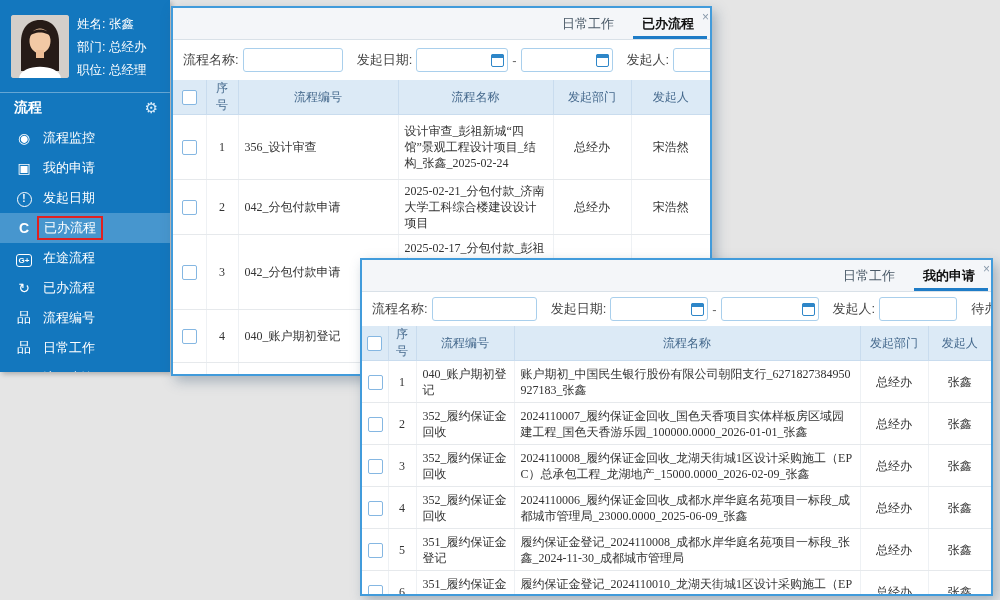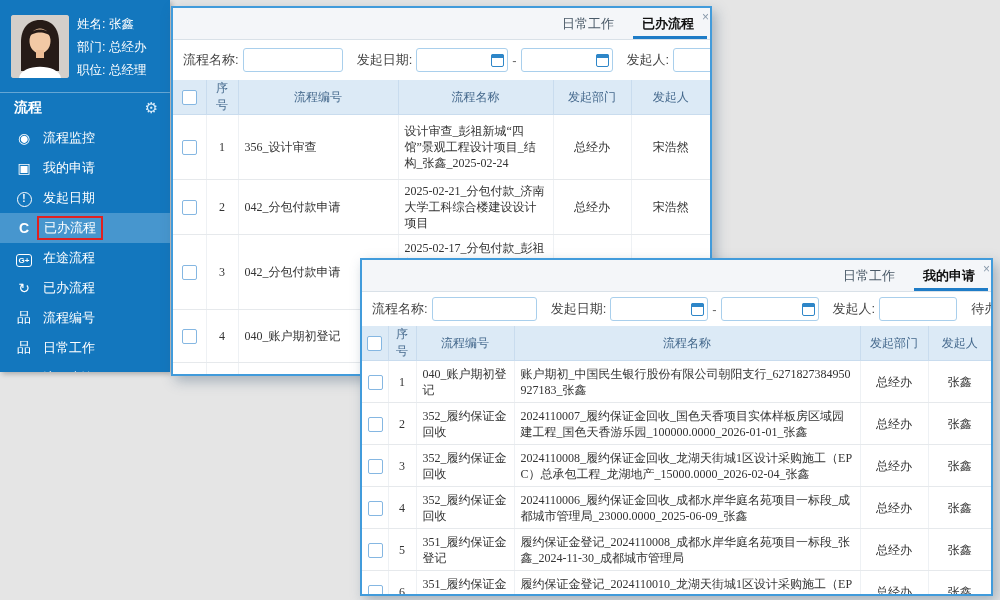--- a/index.html
+++ b/index.html
@@ -278,21 +278,21 @@
           <td class="c">2</td>
           <td>352_履约保证金回收</td>
           <td>2024110007_履约保证金回收_国色天香项目实体样板房区域园建工程_国色天香游乐园_100000.0000_2026-01-01_张鑫</td>
           <td class="c">总经办</td>
           <td class="c">张鑫</td>
         </tr>
         <tr class="h35">
           <td class="c"><span class="cb"></span></td>
           <td class="c">3</td>
           <td>352_履约保证金回收</td>
-          <td>2024110008_履约保证金回收_龙湖天街城1区设计采购施工（EPC）总承包工程_龙湖地产_15000.0000_2026-02-04_张鑫</td>
+          <td>2024110008_履约保证金回收_龙湖天街城1区设计采购施工（EPC）总承包工程_龙湖地产_15000.0000_2026-02-09_张鑫</td>
           <td class="c">总经办</td>
           <td class="c">张鑫</td>
         </tr>
         <tr class="h35">
           <td class="c"><span class="cb"></span></td>
           <td class="c">4</td>
           <td>352_履约保证金回收</td>
           <td>2024110006_履约保证金回收_成都水岸华庭名苑项目一标段_成都城市管理局_23000.0000_2025-06-09_张鑫</td>
           <td class="c">总经办</td>
           <td class="c">张鑫</td>

